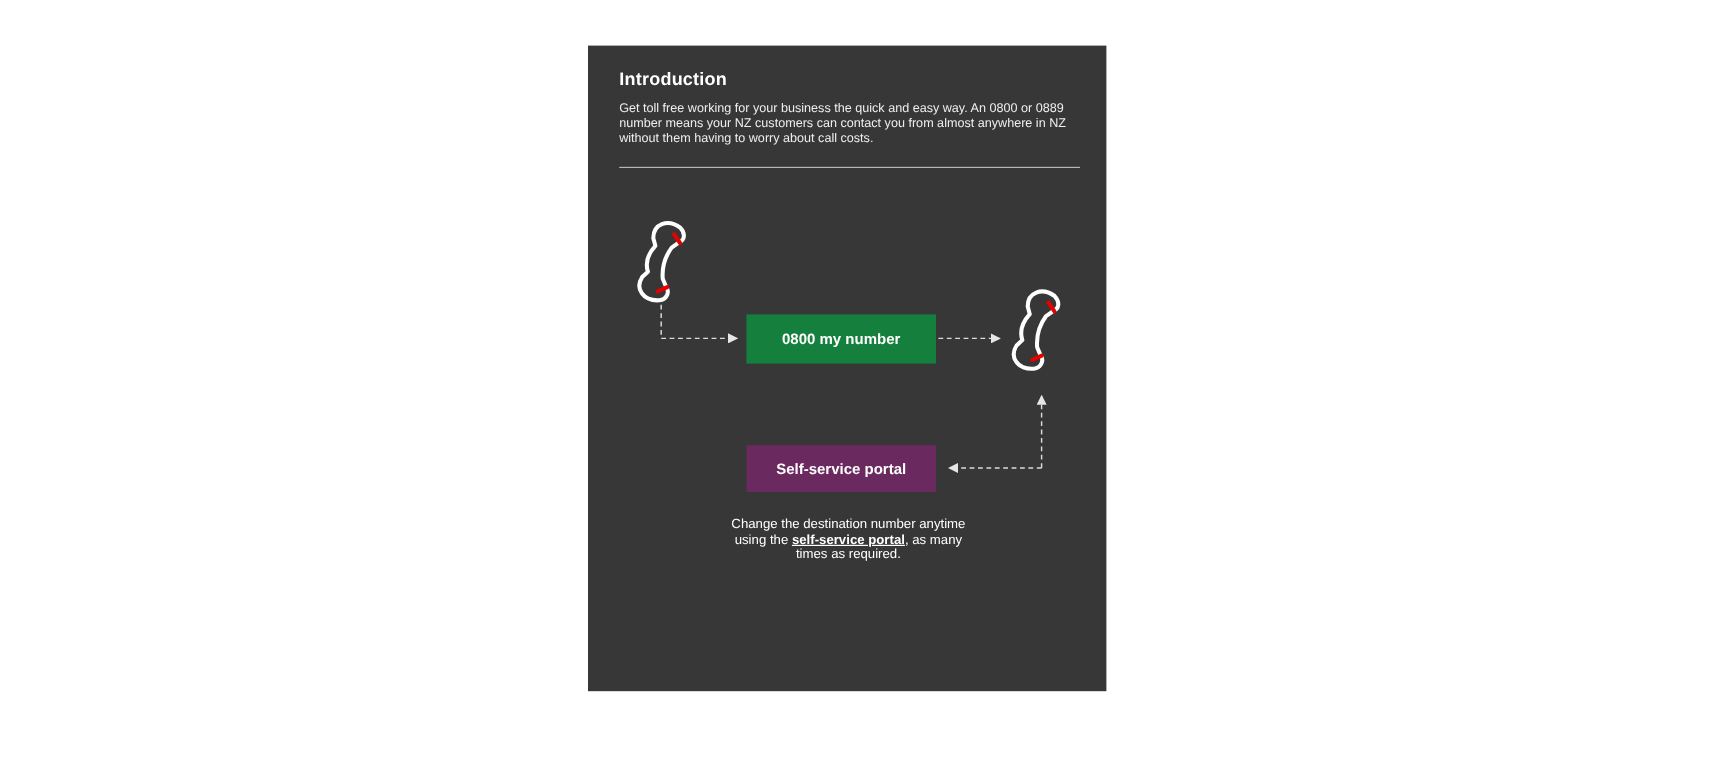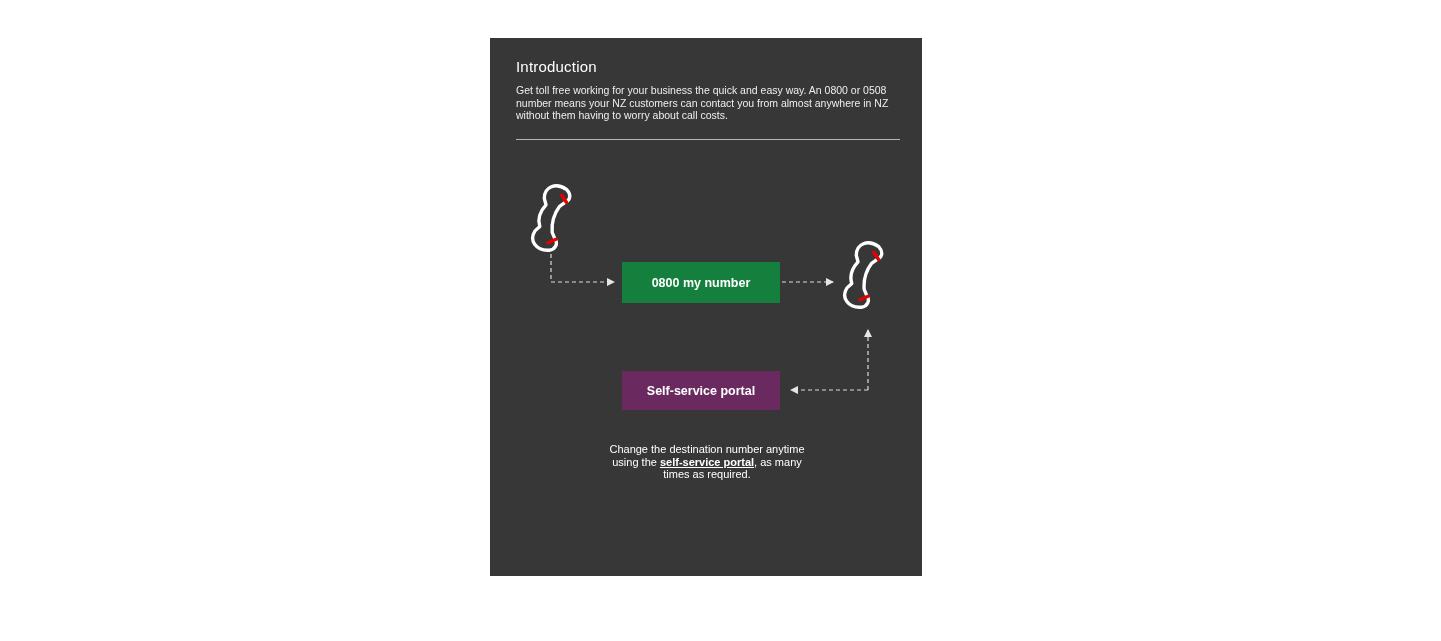--- a/index.html
+++ b/index.html
@@ -13,21 +13,21 @@
   .panel {
     position:absolute;
     left:490px; top:38px;
     width:432px; height:538px;
     background:#373737;
     color:#ffffff;
   }
   .panel-inner { padding:20px 26px 0 26px; }
   .title {
     font-size:15px;
-    font-weight:normal;
+    font-weight:bold;
     letter-spacing:.2px;
     margin-bottom:9px;
     color:#ffffff;
   }
   .intro {
     font-size:10.5px;
     line-height:1.2;
     color:#eeeeee;
     max-width:374px;
   }
@@ -71,37 +71,36 @@
   .phone-1 { left:38px; top:42px; transform:rotate(16deg); }
   .phone-2 { left:350px; top:99px; transform:rotate(16deg); }
   .caption {
     position:absolute;
     left:110px; top:291px;
     width:214px;
     text-align:center;
     font-size:11px;
     line-height:1.15;
     color:#ffffff;
-    margin-top:12px;
   }
   .portal-link {
     color:#ffffff;
     font-weight:bold;
     text-decoration:underline;
     cursor:pointer;
   }
 </style>
 </head>
 <body>
 
 <div>
   <div class="panel">
     <div class="panel-inner">
       <h1 class="title">Introduction</h1>
-      <p class="intro">Get toll free working for your business the quick and easy way. An 0800 or 0508 number means your NZ customers can contact you from almost anywhere in NZ without them having to worry about call costs.</p>
+      <p class="intro">Get toll free working for your business the quick and easy way. An 0800 or 0889 number means your NZ customers can contact you from almost anywhere in NZ without them having to worry about call costs.</p>
     </div>
     <hr class="divider">
 
     <div class="diagram">
 
       <svg class="arrows" width="432" height="436" viewBox="0 0 432 436">
         <defs>
           <marker id="arr" viewBox="0 0 8 8" refX="7" refY="4" markerWidth="7" markerHeight="7" orient="auto">
             <path d="M0 0 L8 4 L0 8 Z" fill="#e6e6e6"></path>
           </marker>

